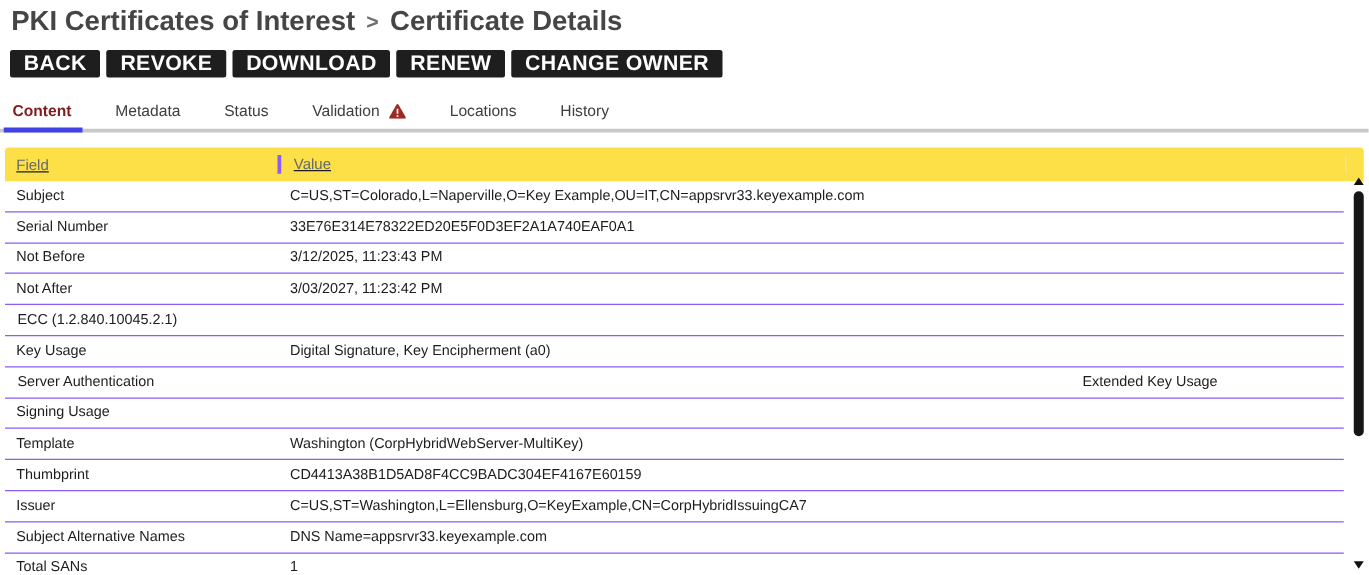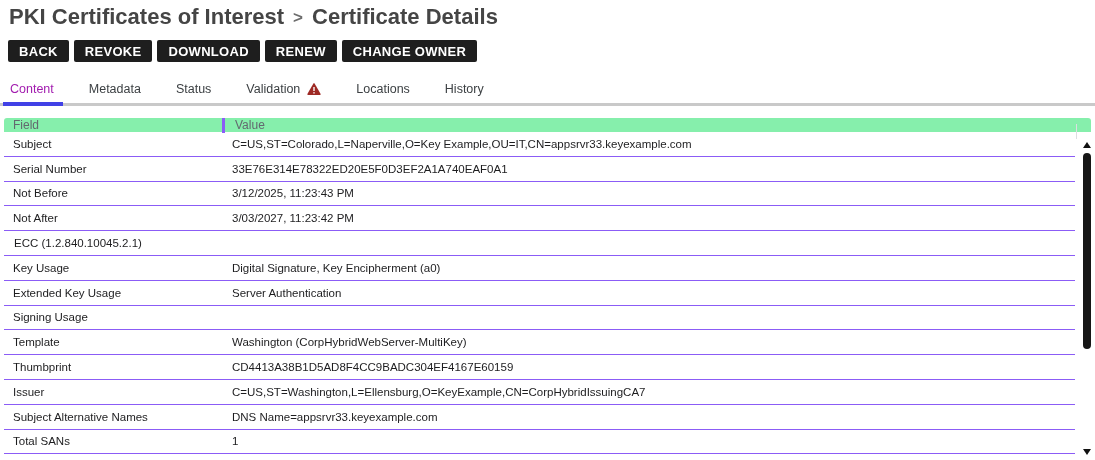--- a/index.html
+++ b/index.html
@@ -6,36 +6,36 @@
   html, body { width: 1095px; height: 460px; overflow: hidden; background: #fff; }
   body { font-family: "Liberation Sans", sans-serif; color: #1d1d1f; position: relative; }
 
   
   .breadcrumb { margin: 2px 0 0 9px; font-size: 22px; line-height: 27px; font-weight: 700; color: #454545; display: flex; align-items: center; gap: 9px; }
   .breadcrumb .sep { font-size: 17px; color: #6d6d6d; padding-top: 2px; }
 
   
   .toolbar { display: flex; gap: 5px; margin: 9px 0 0 8px; }
   .btn { background: var(--btn-black, #1e1e1e); color: #fff; border: none; border-radius: 2px;
-         font-family: "Liberation Sans", sans-serif; font-size: 13px; font-weight: 700;
+         font-family: "Liberation Sans", sans-serif; font-size: 17px; font-weight: 700;
          letter-spacing: .3px; height: 22px; padding: 0 11px; cursor: pointer; }
 
   
   .tabbar { display: flex; margin: 17px 0 0 0; padding-left: 8px; border-bottom: 3px solid #c9c9c9; }
   .tab { font-size: 12.5px; color: #3c4043; padding: 3px 2px 7px 2px; margin-right: 31px;
          display: flex; align-items: center; gap: 5px; cursor: pointer; position: relative; }
-  .tab.active { font-weight: 400; color: #a21caf; }
+  .tab.active { font-weight: 700; color: #7f1d1d; }
   .tab.active::after { content: ""; position: absolute; left: -5px; right: -7px; bottom: -3px;
          height: 4px; background: var(--accent, #4141e6); }
   .warn-icon { display: inline-flex; margin-left: 2px; }
 
   
   .table { margin: 12px 4px 0 4px; }
-  .thead { display: flex; align-items: center; height: 14px; background: #86efac;
-           border-radius: 3px 3px 0 0; position: relative; }
+  .thead { display: flex; align-items: center; height: 27px; background: #fde047;
+           border-radius: 3px 3px 0 0; position: relative; text-decoration: underline; }
   .th { font-size: 12px; color: #63686f; }
   .th-field { width: 218px; padding-left: 9px; }
   .th-value { padding-left: 10px; border-left: 3px solid #8b5cf6; height: 15px; line-height: 15px; flex: 1; }
   .thead .right-divider { position: absolute; right: 14px; top: 6px; height: 15px; width: 1px; background: #dcdee2; }
 
   .tbody { position: relative; }
   .trow { display: flex; align-items: center; height: 24.8px; border-bottom: 1px solid #8b5cf6; margin-right: 16px; }
   .tcell { font-size: 11.5px; color: #1d1d1f; white-space: nowrap; overflow: hidden; }
   .tfield { width: 218px; padding-left: 9px; flex-shrink: 0; }
   .tvalue { padding-left: 10px; flex: 1; }
@@ -117,22 +117,22 @@
         <div class="tcell tvalue">3/03/2027, 11:23:42 PM</div>
       </div>
       <div class="trow">
         <div class="tcell tvalue">ECC (1.2.840.10045.2.1)</div>
       </div>
       <div class="trow">
         <div class="tcell tfield">Key Usage</div>
         <div class="tcell tvalue">Digital Signature, Key Encipherment (a0)</div>
       </div>
       <div class="trow">
+        <div class="tcell tvalue">Server Authentication</div>
         <div class="tcell tfield">Extended Key Usage</div>
-        <div class="tcell tvalue">Server Authentication</div>
       </div>
       <div class="trow">
         <div class="tcell tfield">Signing Usage</div>
       </div>
       <div class="trow">
         <div class="tcell tfield">Template</div>
         <div class="tcell tvalue">Washington (CorpHybridWebServer-MultiKey)</div>
       </div>
       <div class="trow">
         <div class="tcell tfield">Thumbprint</div>

